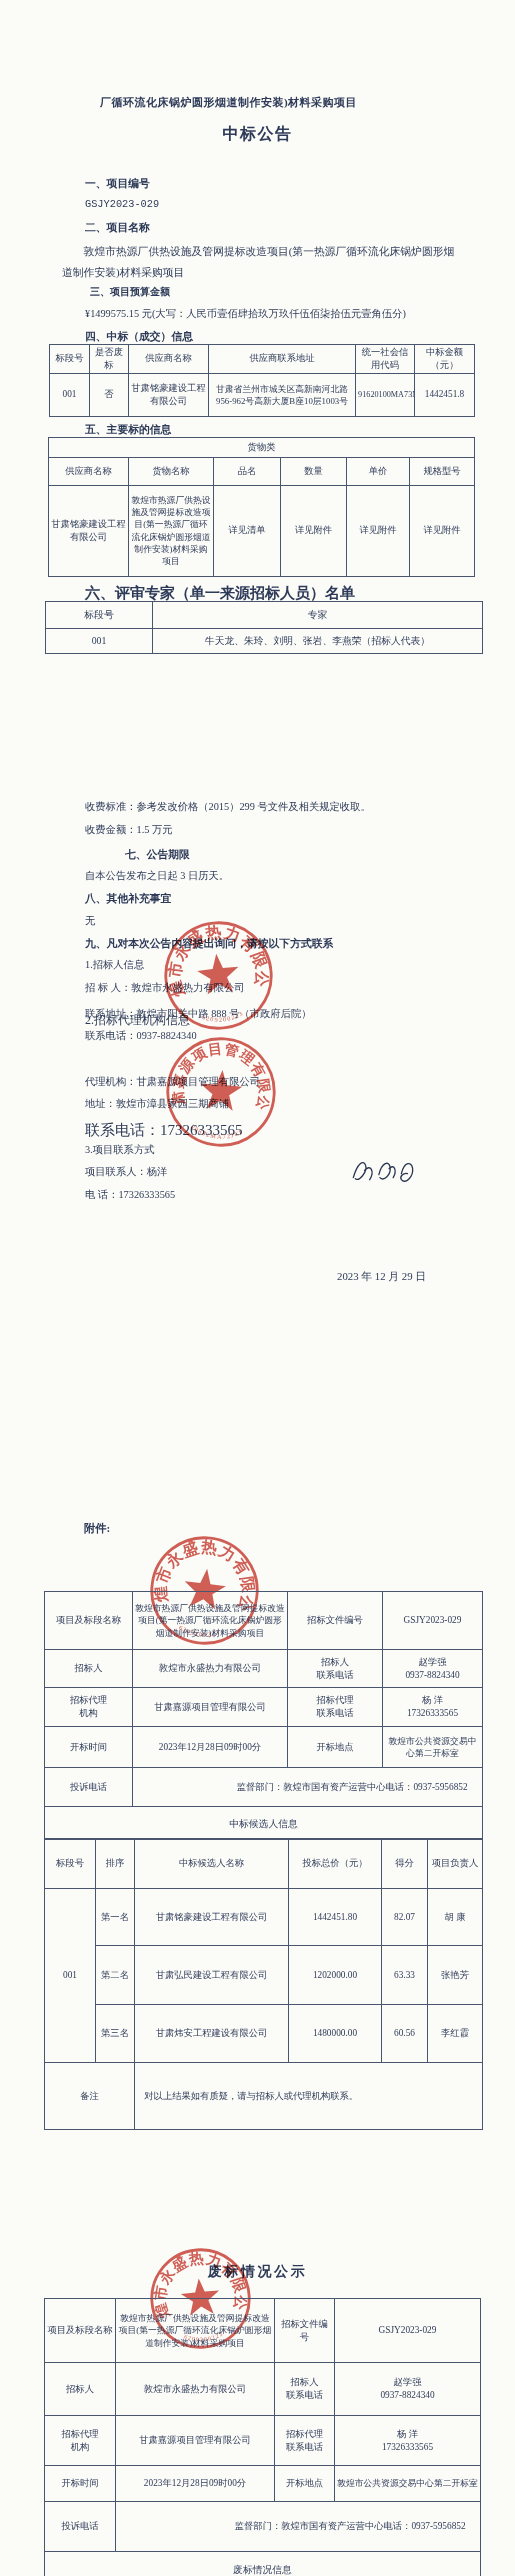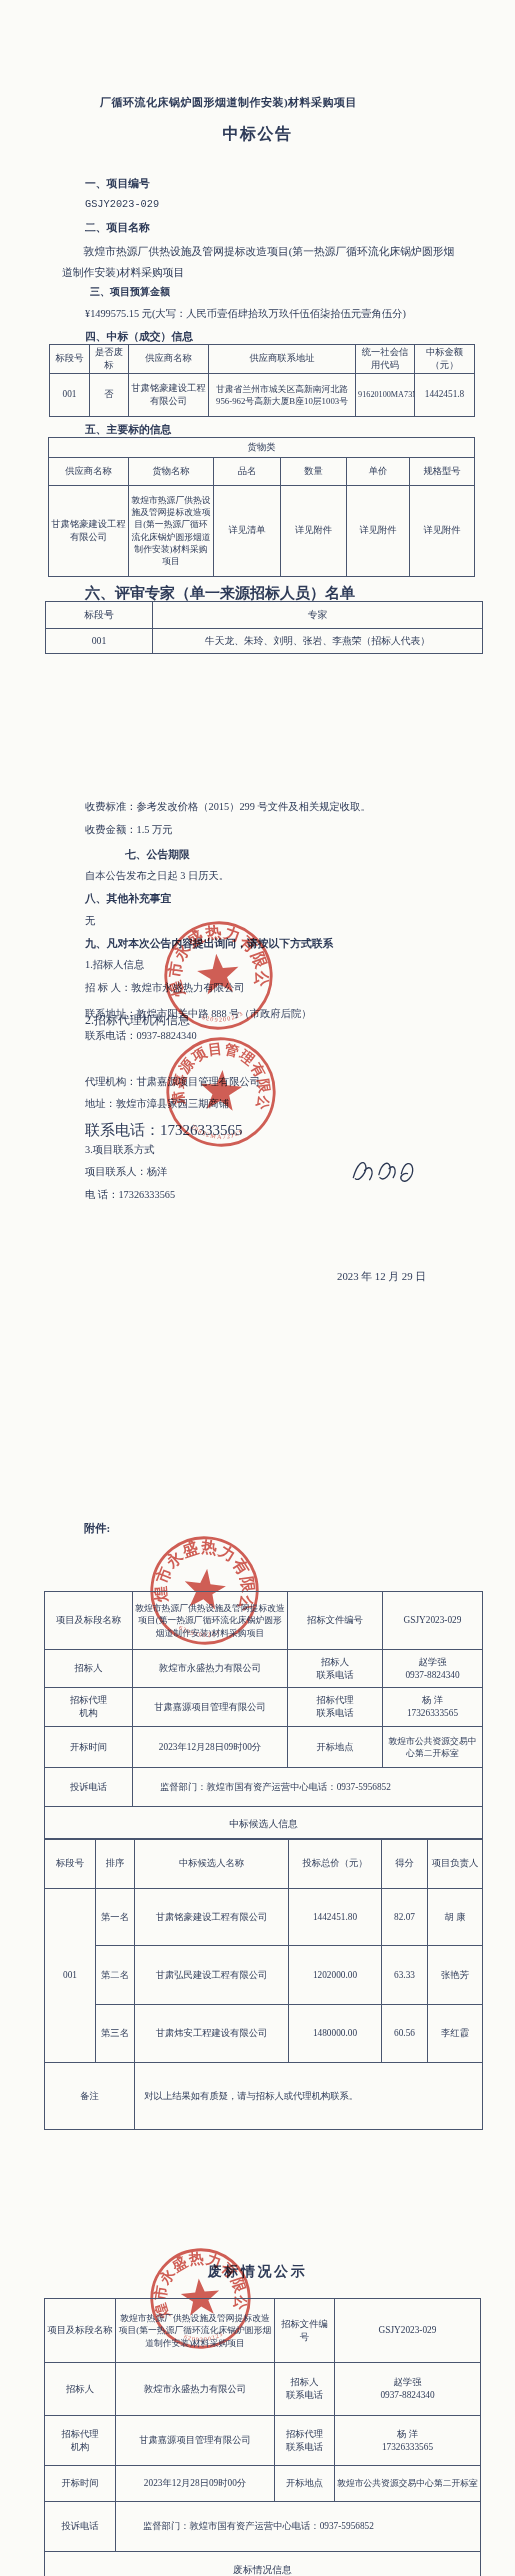--- a/index.html
+++ b/index.html
@@ -6,21 +6,21 @@
   #page{position:relative;width:515px;height:3773px;margin:0 auto;background:#fbfbf8;overflow:hidden;
         font-family:"Liberation Serif","DejaVu Serif",serif;color:#2e3b58;}
   .t{position:absolute;white-space:pre-line;line-height:1.35;}
   .b{font-weight:bold;}
   .ctr{text-align:center;}
   table{border-collapse:collapse;table-layout:fixed;position:absolute;}
   td,th{border:0.8px solid #49556f;font-weight:normal;text-align:center;vertical-align:middle;
         padding:1px 2.1px;color:#2e3b58;white-space:pre-line;line-height:1.38;overflow:hidden;}
   .stamp{position:absolute;opacity:.8;mix-blend-mode:multiply;pointer-events:none;}
   .sig{position:absolute;pointer-events:none;}
-  .flexrow{display:flex;align-items:center;justify-content:flex-start;padding:0 14.4px 0 27px;}
+  .flexrow{display:flex;align-items:center;justify-content:flex-end;padding:0 14.4px 0 27px;}
 </style>
 </head>
 <body>
 
 <div id="page">
 
   <div class="t b ctr" style="left:0;top:95px;width:457px;font-size:11px;letter-spacing:0.5px;">厂循环流化床锅炉圆形烟道制作安装)材料采购项目</div>
   <div class="t b ctr" style="left:0;top:123px;width:515px;font-size:16px;letter-spacing:1.5px;">中标公告</div>
 
   <div class="t b" style="left:85px;top:176px;font-size:10.8px;">一、项目编号</div>

